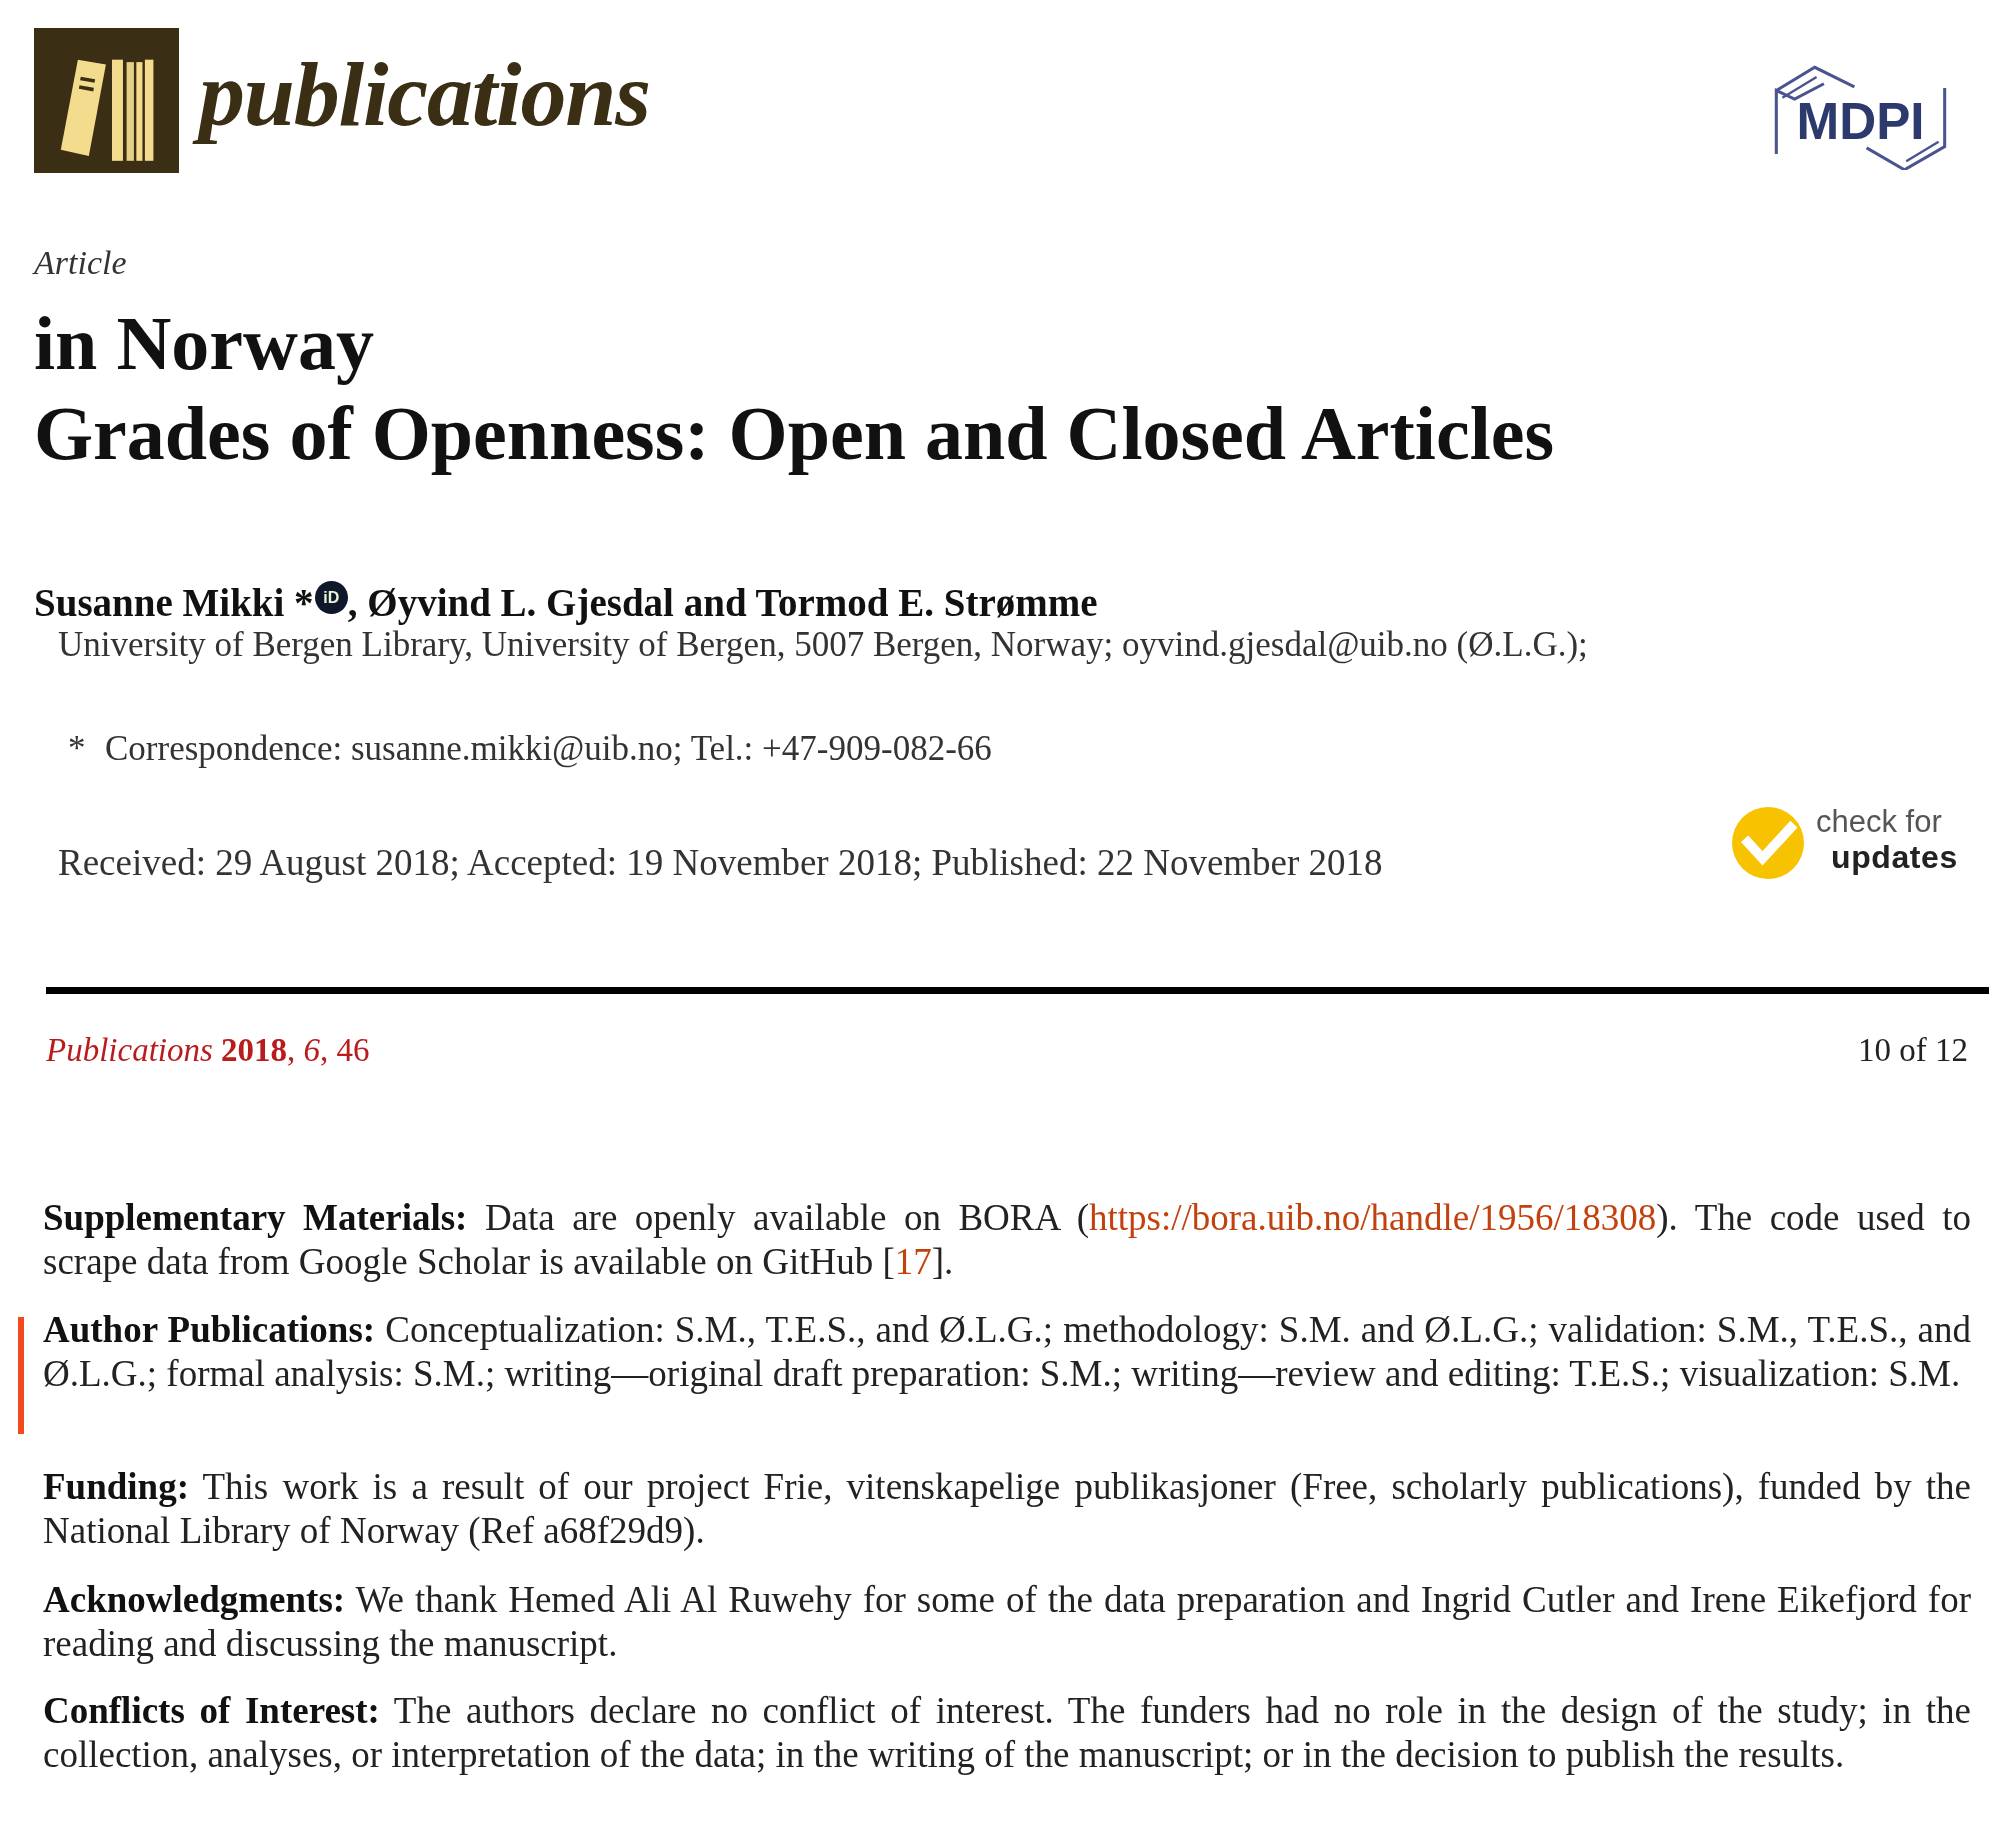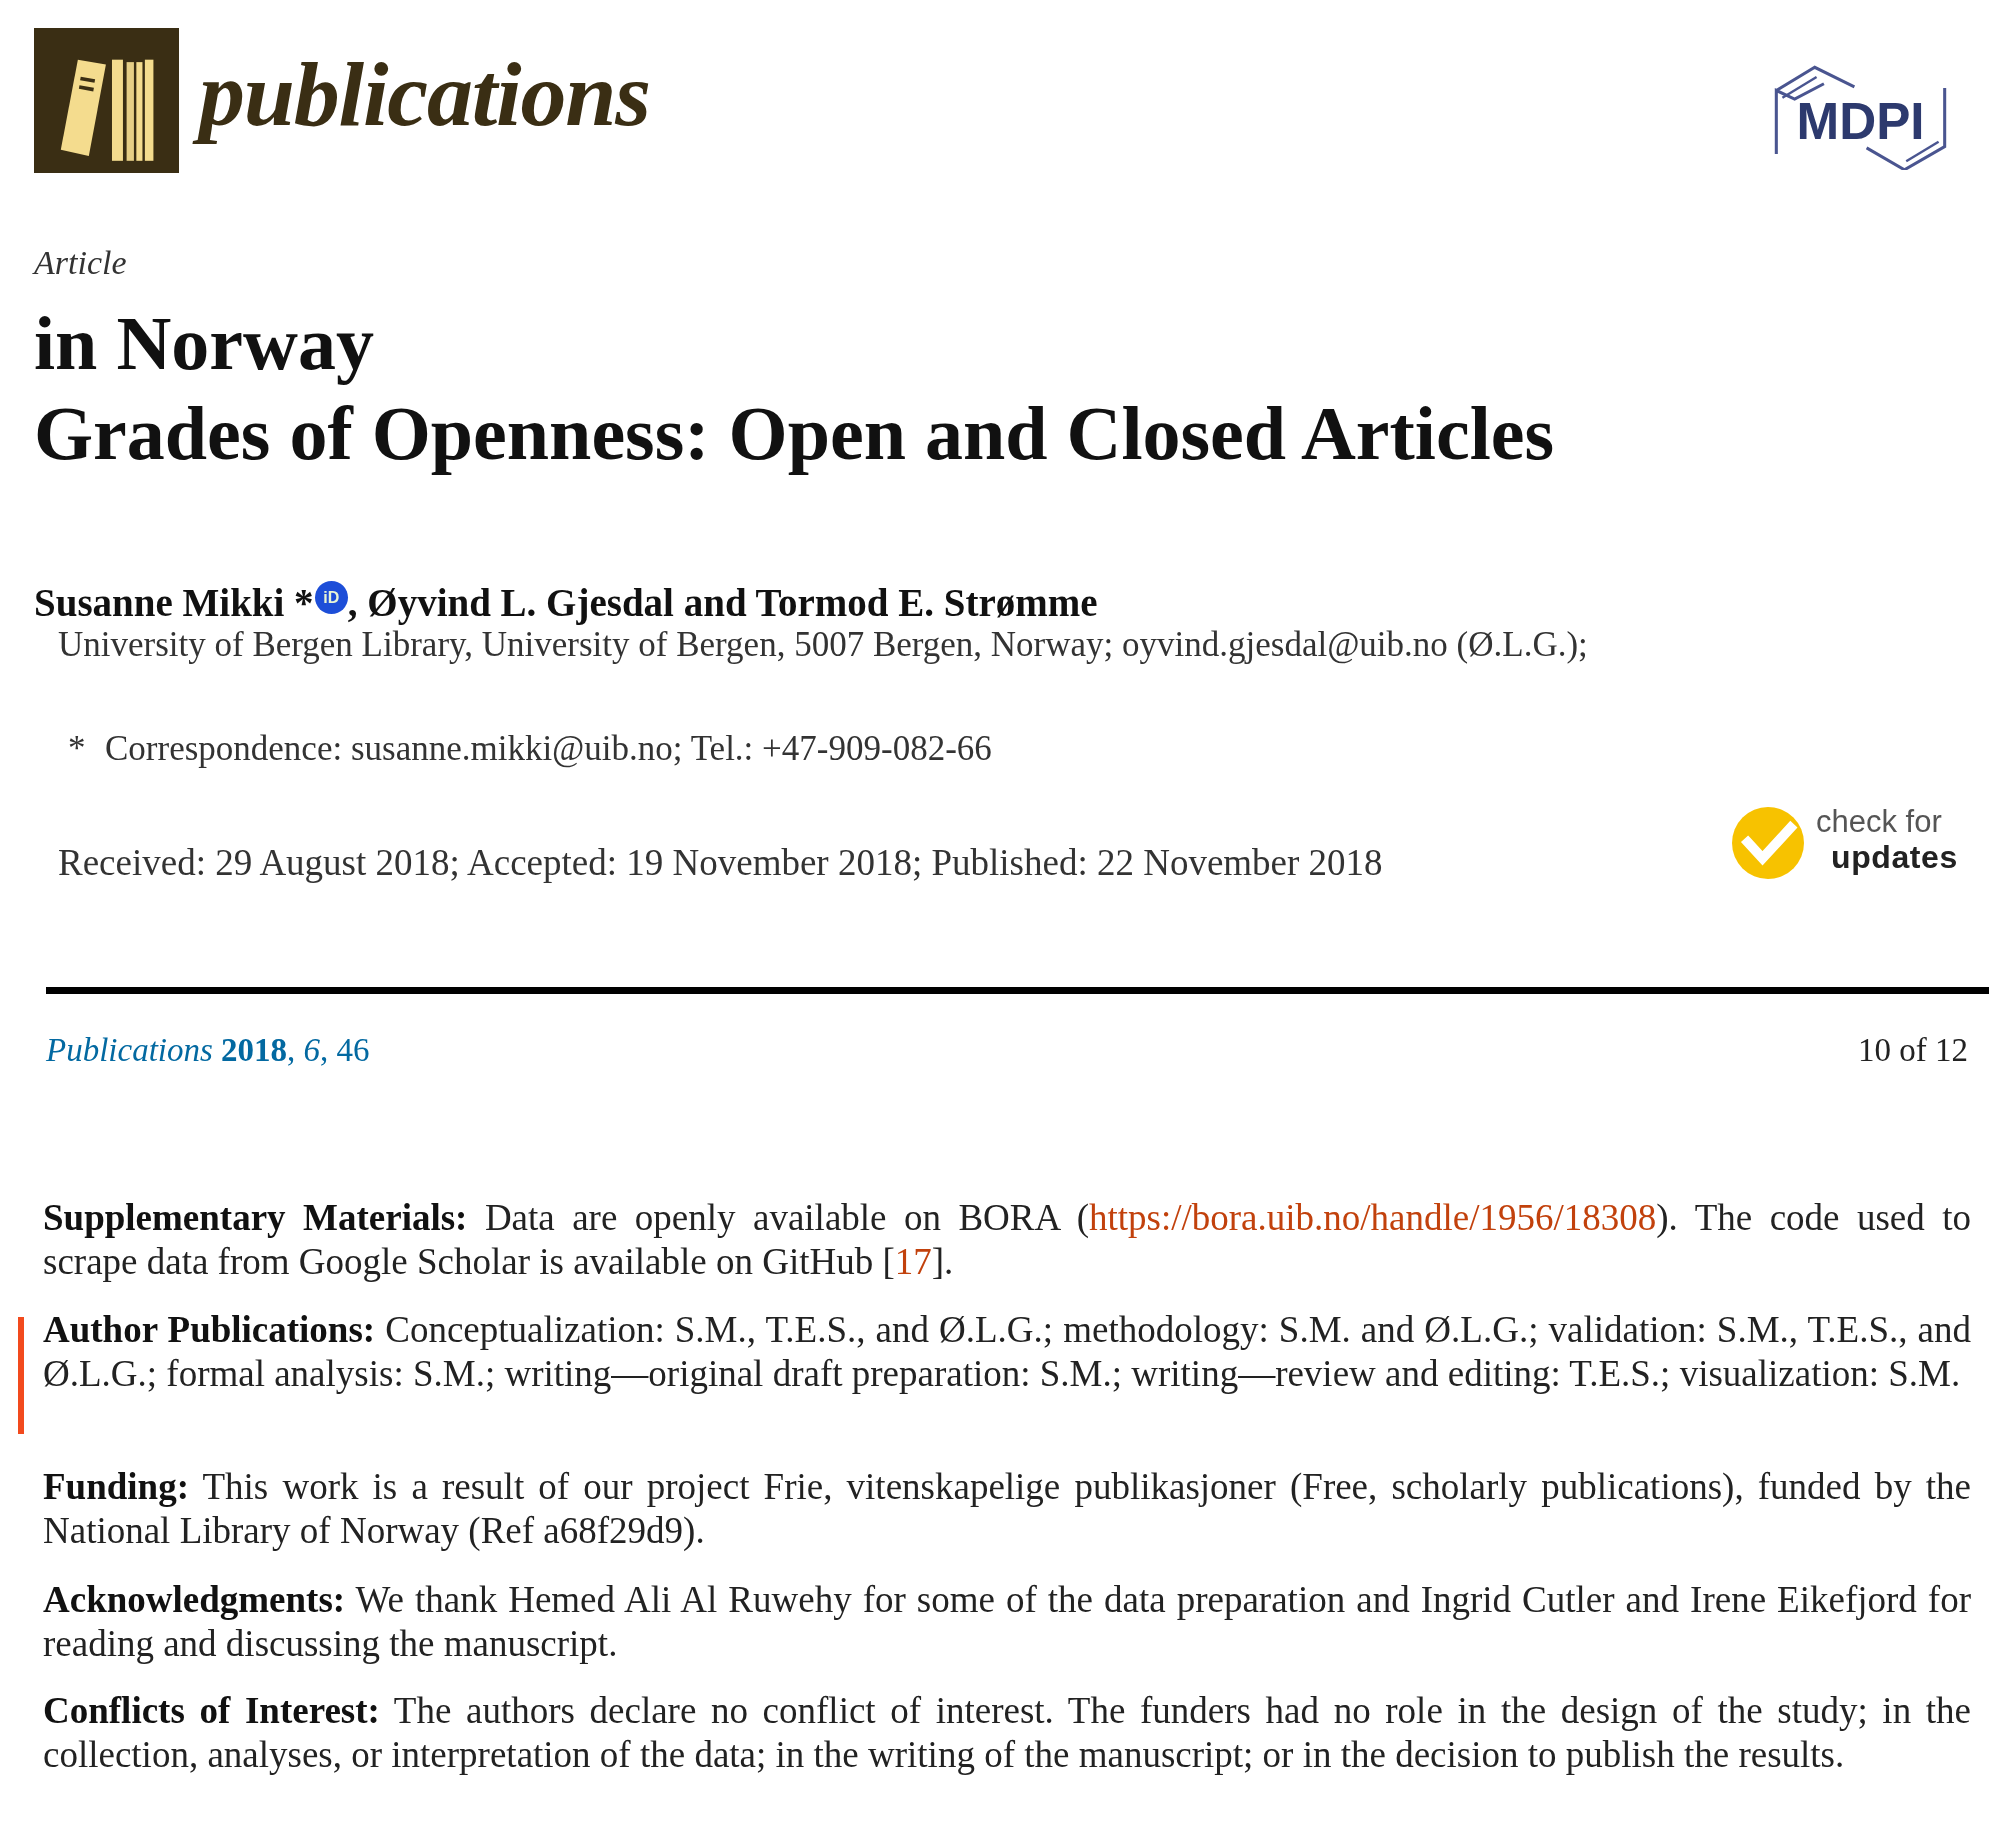--- a/index.html
+++ b/index.html
@@ -14,39 +14,39 @@
                   color: #3a2e14; letter-spacing: -1.2px; line-height: 1; }
 
   .mdpi { left: 1769px; top: 50px; width: 183px; height: 120px; }
   .mdpi svg { width: 100%; height: 100%; display: block; }
 
   .article-type { left: 34px; top: 244px; font-size: 34px; font-style: italic; color: #333; line-height: 1.1; }
   .title { left: 34px; top: 298px; width: 1772px; font-size: 76px; font-weight: bold; line-height: 90px; color: #111; }
 
   .authors { left: 34px; top: 541px; font-size: 39px; font-weight: bold; line-height: 1.2; color: #111; white-space: nowrap; }
   .authors .star { font-weight: bold; }
-  .orcid { display: inline-block; width: 33px; height: 33px; border-radius: 50%; background: #1d4ed8;
+  .orcid { display: inline-block; width: 33px; height: 33px; border-radius: 50%; background: #0f172a;
            color: #e8f5d6; font-family: "Liberation Sans", sans-serif; font-size: 16px; font-weight: bold;
            text-align: center; line-height: 33px; vertical-align: 13.4px; margin-left: 1.2px; margin-top: 40px; }
 
   .affil { left: 58px; top: 620px; width: 1907px; font-size: 35px; line-height: 50px; color: #333; }
   .corr { left: 68px; top: 724px; font-size: 35px; line-height: 50px; color: #333; white-space: nowrap; }
   .corr .ast { display: inline-block; width: 37px; }
 
   .dates { left: 58px; top: 838px; font-size: 37px; line-height: 50px; color: #333; white-space: nowrap; }
 
   .check { left: 1732px; top: 801px; width: 226px; height: 86px; }
   .check .circle { position: absolute; left: 0; top: 6.1px; width: 72px; height: 72px; border-radius: 50%; background: #f7c200; }
   .check .circle svg { width: 100%; height: 100%; display: block; }
   .check .t1 { position: absolute; left: 84px; top: 4.9px; font-family: "Liberation Sans", sans-serif; font-size: 31px; color: #555; line-height: 1; }
   .check .t2 { position: absolute; left: 84px; top: 40px; font-family: "Liberation Sans", sans-serif; font-size: 32px; font-weight: bold; color: #222; line-height: 1; letter-spacing: 0.6px; margin-left: 15px; }
 
   .rule { left: 46px; top: 987px; width: 1943px; height: 7.3px; background: #000; }
 
-  .running-head { left: 46px; top: 1031px; font-size: 33px; line-height: 1.2; color: #0369a1; white-space: nowrap; text-align: right; }
+  .running-head { left: 46px; top: 1031px; font-size: 33px; line-height: 1.2; color: #b91c1c; white-space: nowrap; text-align: right; }
   .running-head .j { font-style: italic; }
   .running-head .y { font-weight: bold; }
   .running-head .v { font-style: italic; }
   .page-num { right: 37px; top: 1031px; font-size: 33px; line-height: 1.2; color: #222; white-space: nowrap; }
 
   .section { position: absolute; left: 43px; width: 1928px; font-size: 37px; line-height: 44px; color: #222; text-align: justify; }
   .section .label { font-weight: bold; color: #111; }
   .section a { color: #c2410c; text-decoration: none; }
   .s-supp { top: 1196px; }
   .s-contrib { top: 1308px; }

